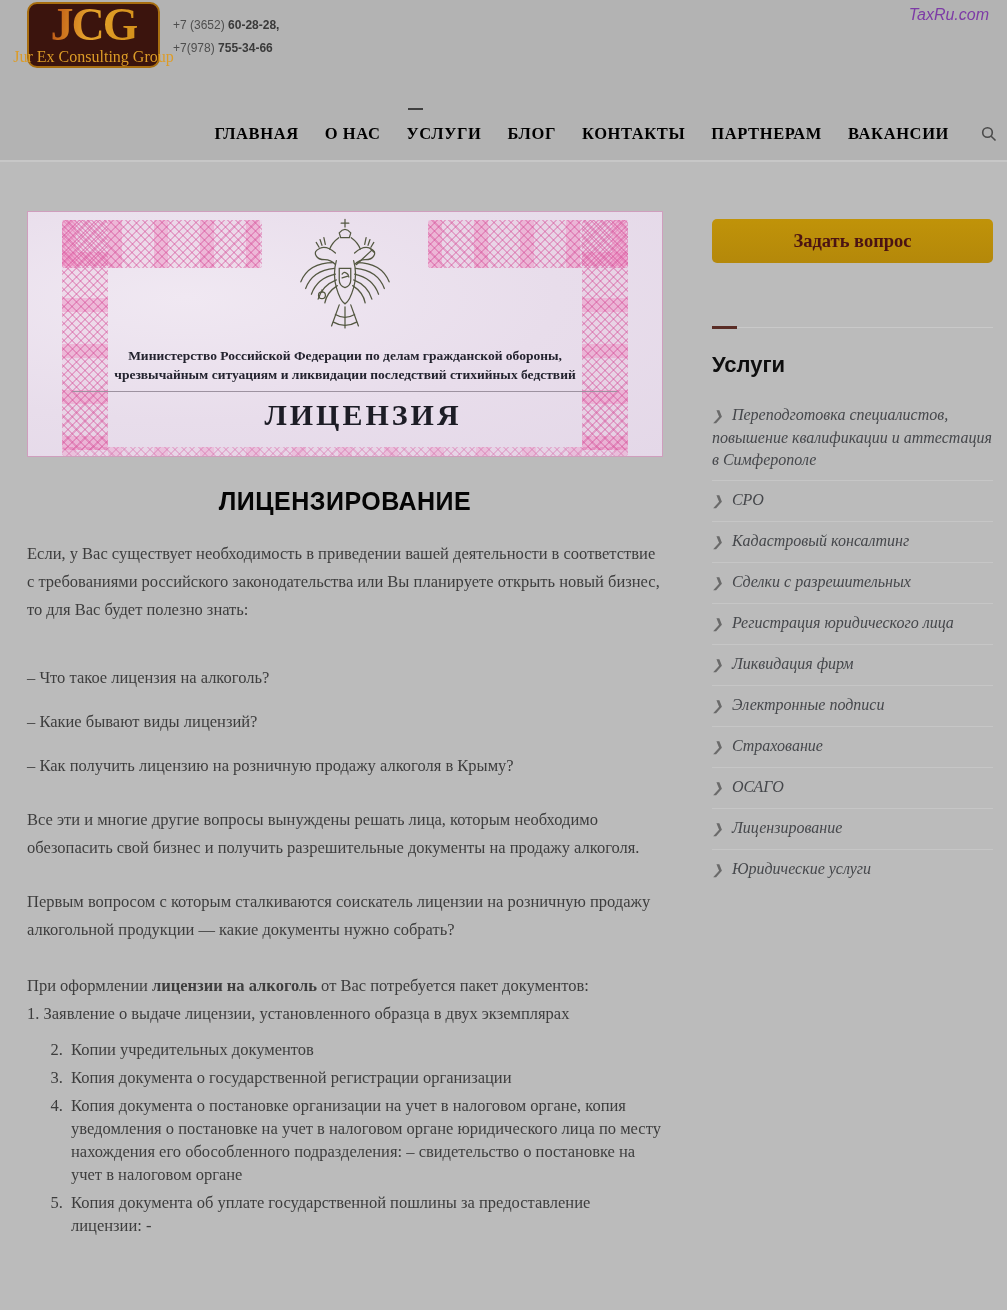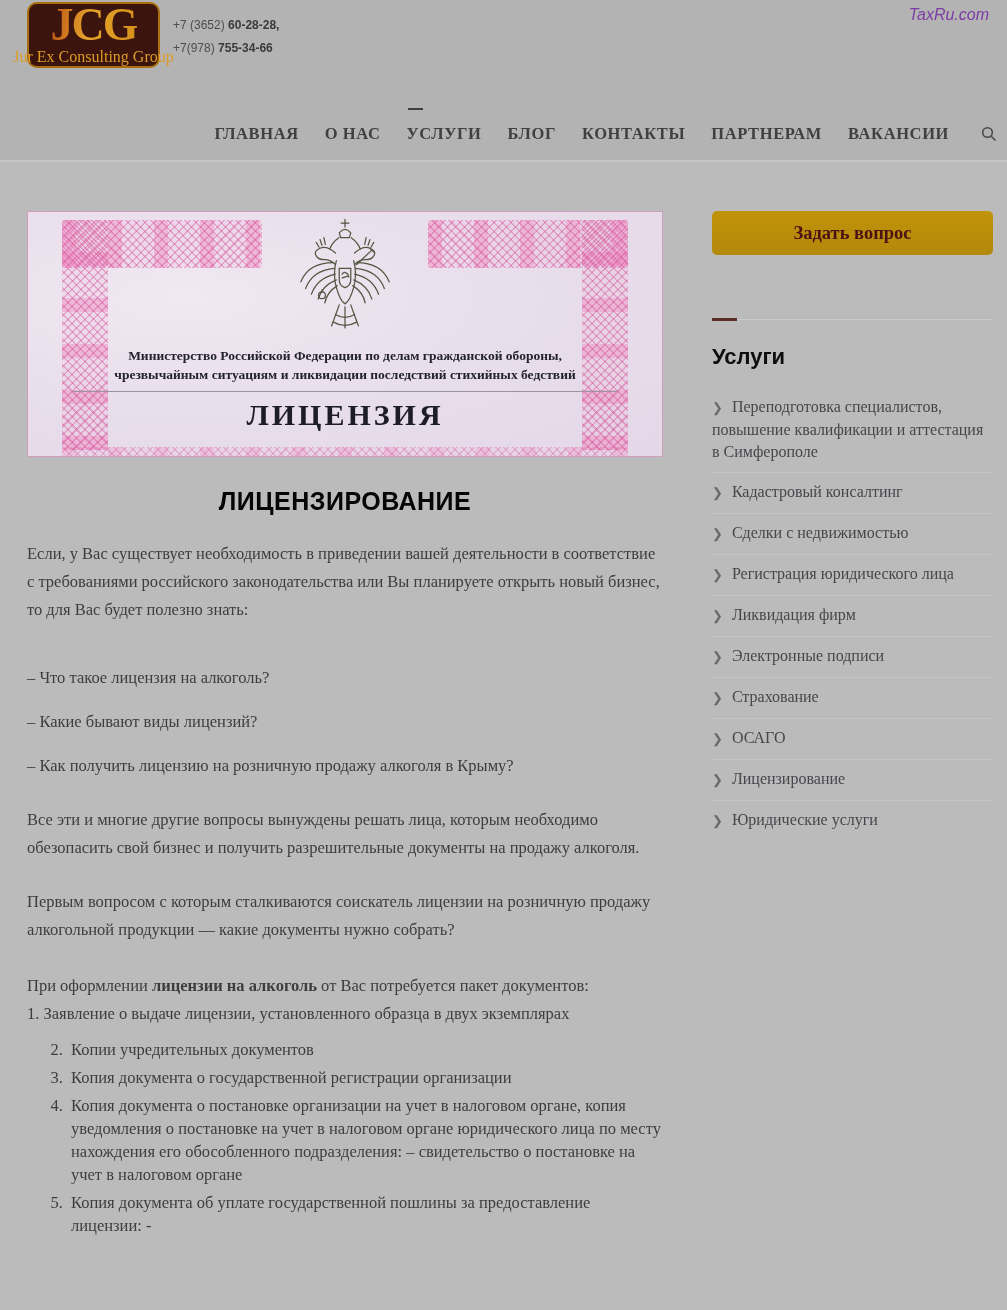--- a/index.html
+++ b/index.html
@@ -36,40 +36,40 @@
   }
   .phones b{color:#3a3a3a;}
   .taxru{
     position:absolute;right:18px;top:6px;
     font-family:"Liberation Sans",sans-serif;font-style:italic;font-size:16px;
     color:#7d3ba6;text-decoration:none;cursor:pointer;
   }
   .nav{
     position:absolute;right:10px;bottom:16px;display:flex;align-items:center;gap:26px;
     font-family:"Liberation Serif",serif;font-weight:bold;font-size:16.5px;
-    color:#404040;letter-spacing:0.6px;
+    color:#000000;letter-spacing:0.6px;
   }
   .nav-item{position:relative;cursor:pointer;white-space:nowrap;}
   .nav-active-dash{
     position:absolute;top:-16px;left:1px;width:15px;height:2px;background:#3f3f3f;
   }
   .nav-search{cursor:pointer;display:flex;align-items:center;margin-left:6px;}
   .nav-search svg{display:block;}
   
   .main{
     display:flex;align-items:flex-start;
     padding:49px 14px 0 27px;box-sizing:border-box;gap:49px;
   }
   .content-col{width:636px;flex:0 0 636px;}
   .sidebar{width:281px;flex:0 0 281px;}
   
   .certificate{
     position:relative;width:636px;height:246px;box-sizing:border-box;
     background:radial-gradient(ellipse at 25% 35%, #f0e8f2 0%, #e8ddeb 55%, #e4d8e8 100%);
-    border:1px solid #cf9ebd;overflow:hidden;
+    border:1px solid #cf9ebd;overflow:hidden;padding-left:18px;
   }
   .gband{
     position:absolute;
     background:
       repeating-linear-gradient(45deg, rgba(210,62,142,.34) 0 1.5px, rgba(210,62,142,0) 1.5px 6px),
       repeating-linear-gradient(-45deg, rgba(210,62,142,.34) 0 1.5px, rgba(210,62,142,0) 1.5px 6px),
       repeating-linear-gradient(90deg, rgba(238,148,196,.55) 0 14px, rgba(238,148,196,.12) 14px 46px);
     border-radius:3px;
   }
   .gband.vleft{left:34px;top:8px;bottom:6px;width:46px;
@@ -115,36 +115,36 @@
   }
   .doc-list{
     margin:4px 0 0 0;padding:0 0 0 40px;color:#3d3d3d;font-size:16.5px;line-height:23px;
   }
   .doc-list li{margin:0 0 5px 0;padding-left:4px;}
   
   .ask-button{
     display:block;width:100%;height:44px;border:none;border-radius:5px;
     background:linear-gradient(#c09309,#b4880a);
     font-family:"Liberation Serif",serif;font-weight:bold;font-size:18.5px;color:#4b1313;
-    cursor:pointer;margin:0 0 0 0;
+    cursor:pointer;margin:8px 0 0 0;
   }
   .sidebar-divider{
     position:relative;margin-top:64px;height:1px;background:#c9c9c9;
   }
   .sidebar-divider .accent{
     position:absolute;left:0;top:-1px;width:25px;height:3px;background:#5a2d26;
   }
   .services-title{
     margin:24px 0 18px 0;
     font-family:"Liberation Sans",sans-serif;font-weight:bold;font-size:22px;color:#0e0e0e;
   }
   .services-list{list-style:none;margin:0;padding:0;}
   .services-list li{
     padding:8px 0 9px 0;border-bottom:1px solid #c6c6c6;
-    font-size:16px;line-height:22px;color:#45474b;cursor:pointer;
+    font-size:16px;line-height:22px;color:#45474b;cursor:pointer;font-style:italic;
   }
   .services-list li:last-child{border-bottom:none;}
   .services-list .chev{
     color:#6a6a6a;font-family:"Liberation Sans",sans-serif;font-size:13px;
     margin-right:9px;
   }
 </style>
 </head>
 <body>
 
@@ -269,22 +269,23 @@
     <button class="ask-button">Задать вопрос</button>
 
     <div class="sidebar-divider">
       <div class="accent"></div>
     </div>
 
     <h2 class="services-title">Услуги</h2>
 
     <ul class="services-list">
       <li><span class="chev">❯</span><span>Переподготовка специалистов, повышение квалификации и аттестация в Симферополе</span></li>
+      <li><span class="chev">❯</span><span>СРО</span></li>
       <li><span class="chev">❯</span><span>Кадастровый консалтинг</span></li>
-      <li><span class="chev">❯</span><span>Сделки с недвижимостью</span></li>
+      <li><span class="chev">❯</span><span>Сделки с разрешительных</span></li>
       <li><span class="chev">❯</span><span>Регистрация юридического лица</span></li>
       <li><span class="chev">❯</span><span>Ликвидация фирм</span></li>
       <li><span class="chev">❯</span><span>Электронные подписи</span></li>
       <li><span class="chev">❯</span><span>Страхование</span></li>
       <li><span class="chev">❯</span><span>ОСАГО</span></li>
       <li><span class="chev">❯</span><span>Лицензирование</span></li>
       <li><span class="chev">❯</span><span>Юридические услуги</span></li>
     </ul>
   </div>
 </div>

